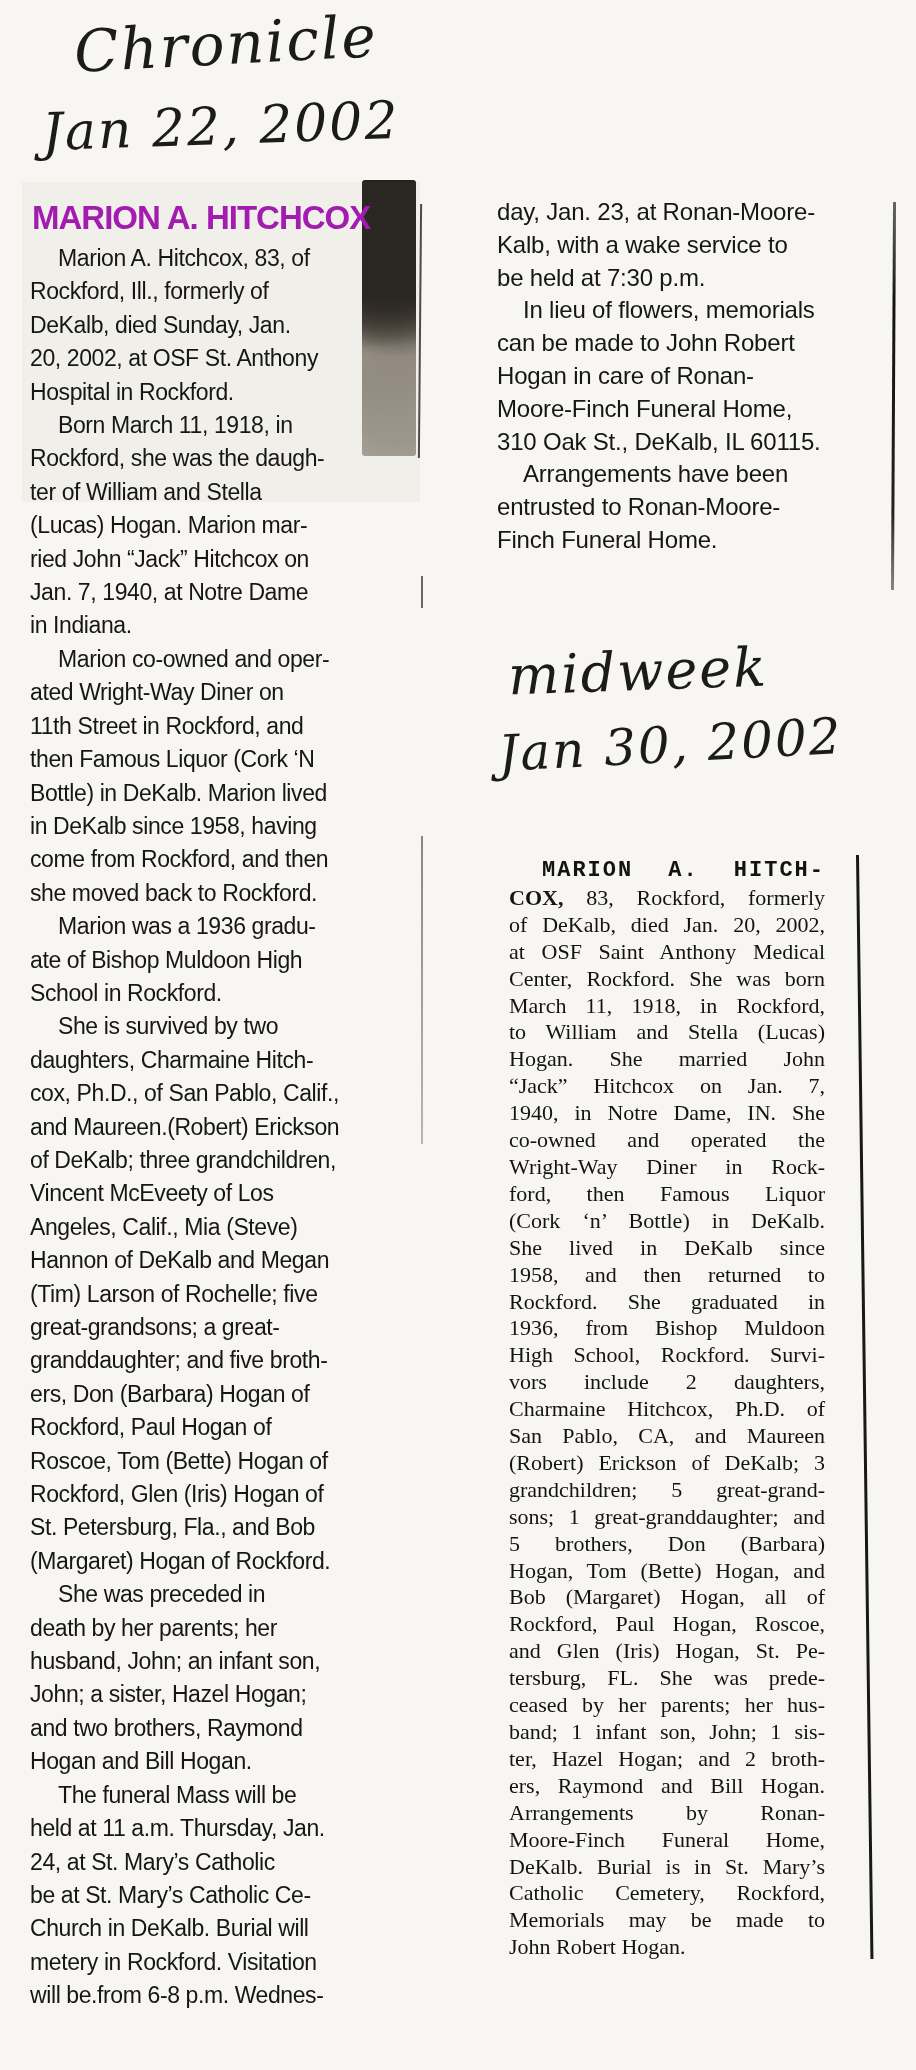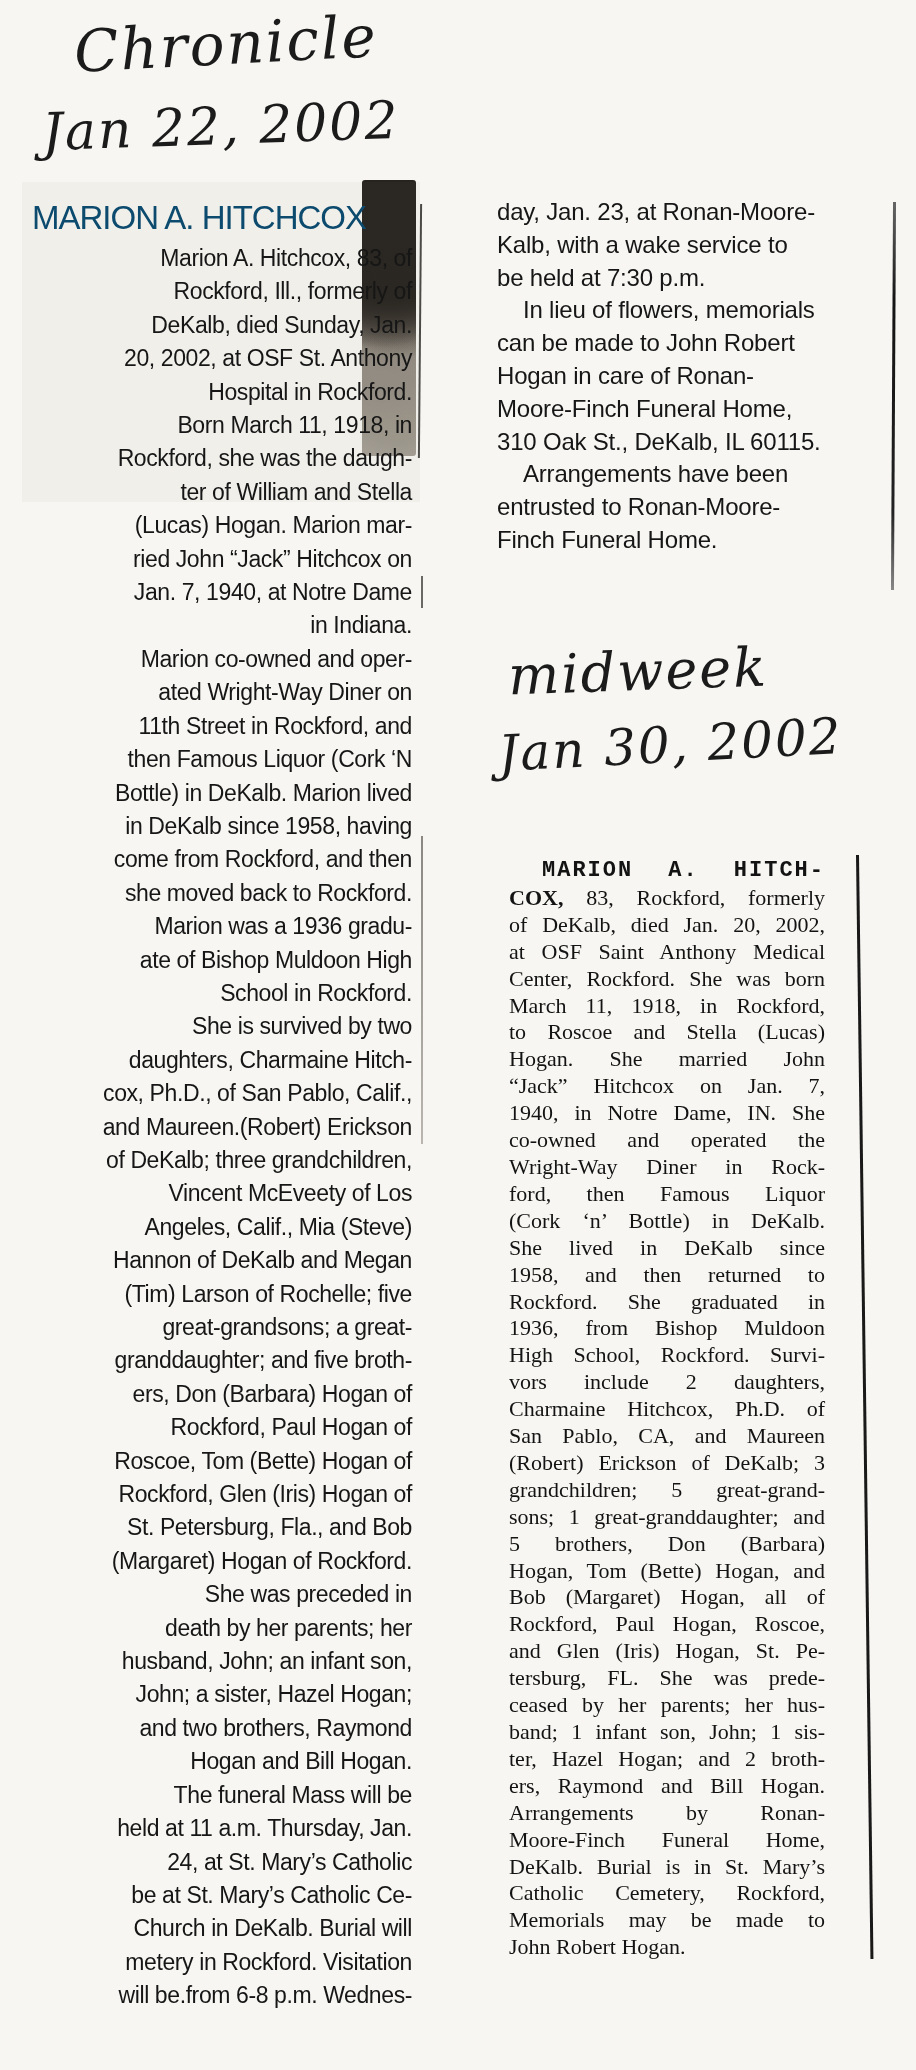--- a/index.html
+++ b/index.html
@@ -18,26 +18,26 @@
   .hw-mid-pub{left:508px;top:640px;font-size:54px;transform:rotate(-2deg);}
   .hw-mid-date{left:498px;top:716px;font-size:50px;transform:rotate(-3deg);}
   
   .clip1-left{position:absolute;left:30px;top:198px;width:382px;z-index:2;}
   .clip1-left::before{
     content:"";position:absolute;left:-8px;top:-16px;width:398px;height:320px;
     background:rgba(125,118,106,0.05);z-index:-1;
   }
   .headline{
     margin:0 0 4px 2px;font-family:"Liberation Sans",sans-serif;
-    font-weight:normal;font-size:33px;line-height:40px;letter-spacing:-1px;
-    white-space:nowrap;color:#0c4a6e;
+    font-weight:bold;font-size:33px;line-height:40px;letter-spacing:-1px;
+    white-space:nowrap;color:#a21caf;
   }
   .body{color:#161616;}
   .sans .line{display:block;white-space:nowrap;font-family:"Liberation Sans",sans-serif;}
-  .c1 .line{font-size:23px;line-height:33.4px;letter-spacing:-0.4px;text-align:right;}
+  .c1 .line{font-size:23px;line-height:33.4px;letter-spacing:-0.4px;}
   .c2 .line{font-size:24px;line-height:32.8px;letter-spacing:-0.2px;}
   .para{margin:0;}
   .c1 .para.ind .line:first-child{text-indent:28px;}
   .c2 .para.ind .line:first-child{text-indent:26px;}
   
   .clip1-right{position:absolute;left:497px;top:196px;width:404px;z-index:2;}
   
   .clip2{position:absolute;left:509px;top:856px;width:316px;z-index:2;}
   .serif .jline{
     font-family:"Liberation Serif",serif;font-size:22px;line-height:26.9px;
@@ -185,21 +185,21 @@
   <div class="hw hw-mid-date">Jan 30, 2002</div>
 
   <section class="clip clip2">
     <div class="body serif">
         <div class="jline lead first"><b>MARION A. HITCH-</b></div>
         <div class="jline"><b>COX,</b> 83, Rockford, formerly</div>
         <div class="jline">of DeKalb, died Jan. 20, 2002,</div>
         <div class="jline">at OSF Saint Anthony Medical</div>
         <div class="jline">Center, Rockford. She was born</div>
         <div class="jline">March 11, 1918, in Rockford,</div>
-        <div class="jline">to Roscoe and Stella (Lucas)</div>
+        <div class="jline">to William and Stella (Lucas)</div>
         <div class="jline">Hogan. She married John</div>
         <div class="jline">“Jack” Hitchcox on Jan. 7,</div>
         <div class="jline">1940, in Notre Dame, IN. She</div>
         <div class="jline">co-owned and operated the</div>
         <div class="jline">Wright-Way Diner in Rock-</div>
         <div class="jline">ford, then Famous Liquor</div>
         <div class="jline">(Cork ‘n’ Bottle) in DeKalb.</div>
         <div class="jline">She lived in DeKalb since</div>
         <div class="jline">1958, and then returned to</div>
         <div class="jline">Rockford. She graduated in</div>

